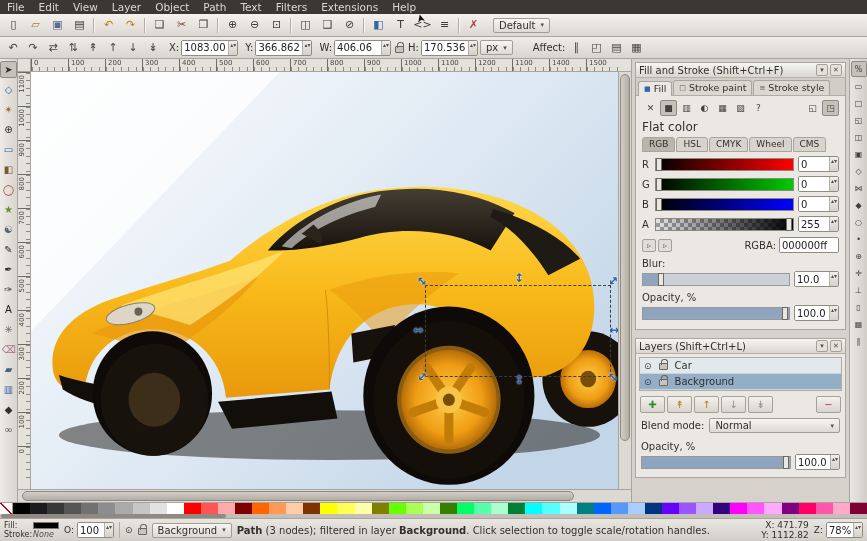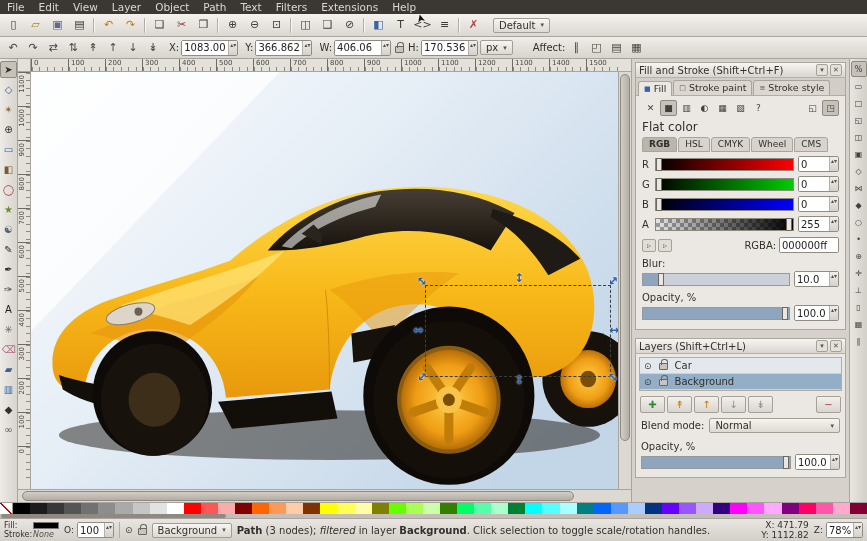--- a/index.html
+++ b/index.html
@@ -73,21 +73,21 @@
 .fs-tab{display:flex;align-items:center;gap:3px;padding:1px 5px 2px;border:1px solid #a9a59d;border-bottom:0;border-radius:3px 3px 0 0;background:#dcd8d1;white-space:nowrap}
 .fs-tabs div:first-of-type{background:#ebe8e3;position:relative;top:1px}
 .tab-glyph{font-size:7px}
 .fs-body{padding:4px 6px 6px}
 .paint-row{display:flex;gap:1px;align-items:center}
 .paint-btn{width:17px;height:16px;font-size:9px;line-height:14px;text-align:center;border:1px solid transparent;border-radius:2px;color:#44413c}
 .paint-row div:nth-of-type(2){background:#c6c2ba;border-color:#8e8a82}
 .flat-label{font-size:12px;margin:4px 0 3px}
 .color-tabs{display:flex;gap:1px;margin-bottom:4px;font-size:9px}
 .ctab{padding:1px 6px 2px;border:1px solid #a9a59d;border-radius:3px 3px 0 0;background:#d8d4cd;white-space:nowrap}
-.color-tabs div:first-of-type{background:#bab6ae;font-weight:bold}
+.color-tabs div:first-of-type{background:#bab6ae;font-weight:normal}
 .chan-row{display:flex;align-items:center;gap:4px;margin-bottom:4px}
 .chan-label{width:9px;font-size:10px}
 .slider{flex:1;height:13px;border:1px solid #8d897f;position:relative}
 .slider.r{background:linear-gradient(90deg,#000,#f00)}
 .slider.g{background:linear-gradient(90deg,#000,#0c0)}
 .slider.b{background:linear-gradient(90deg,#000,#00f)}
 .slider.a{background:linear-gradient(90deg,rgba(0,0,0,0),#000),repeating-conic-gradient(#9a9a9a 0% 25%,#e4e4e4 0% 50%);background-size:100% 100%,8px 8px}
 .slider.plain{background:#ccd1d7;border:1px solid #96999e}
 .slider .fill{position:absolute;left:0;top:0;bottom:0;background:#8fa5bd}
 .thumb{position:absolute;top:-1px;width:6px;height:13px;background:#eae7e1;border:1px solid #6d695f}
@@ -125,21 +125,21 @@
 .statusbar{height:23px;flex:0 0 23px;background:linear-gradient(#e9e6e1,#d2cec8);border-top:1px solid #a9a59e;display:flex;align-items:center;padding:0 4px;gap:5px;font-size:9px}
 .fs-ind{display:flex;flex-direction:column;justify-content:center;gap:1px;font-size:8px;line-height:8px}
 .fs-row{display:flex;gap:3px;align-items:center}
 .fs-row .lbl{width:26px}
 .fill-swatch{width:26px;height:7px;background:#000;border:1px solid #777}
 .stroke-none{font-style:italic;color:#55524c}
 .sep-v{width:1px;height:16px;background:#b2aea6}
 .o-block,.zoom-block,.layer-ctl{display:flex;align-items:center;gap:3px}
 .msg{flex:1;overflow:hidden;white-space:nowrap;text-overflow:ellipsis;font-size:10px}
 .msg .b{font-weight:bold}
-.msg .i{font-style:italic}
+.msg .i{}
 .coords{text-align:right;line-height:10px;font-size:9px;white-space:nowrap}
 .cursor-icon{position:absolute;left:416px;top:12px;z-index:50;color:#111;font-size:11px;transform:rotate(-105deg);text-shadow:0 0 2px #fff}
 </style>
 </head>
 <body>
 
 <div class="app" data-name="inkscape-window">
 
   <span class="cursor-icon" data-name="mouse-cursor-icon">➤</span>
 

